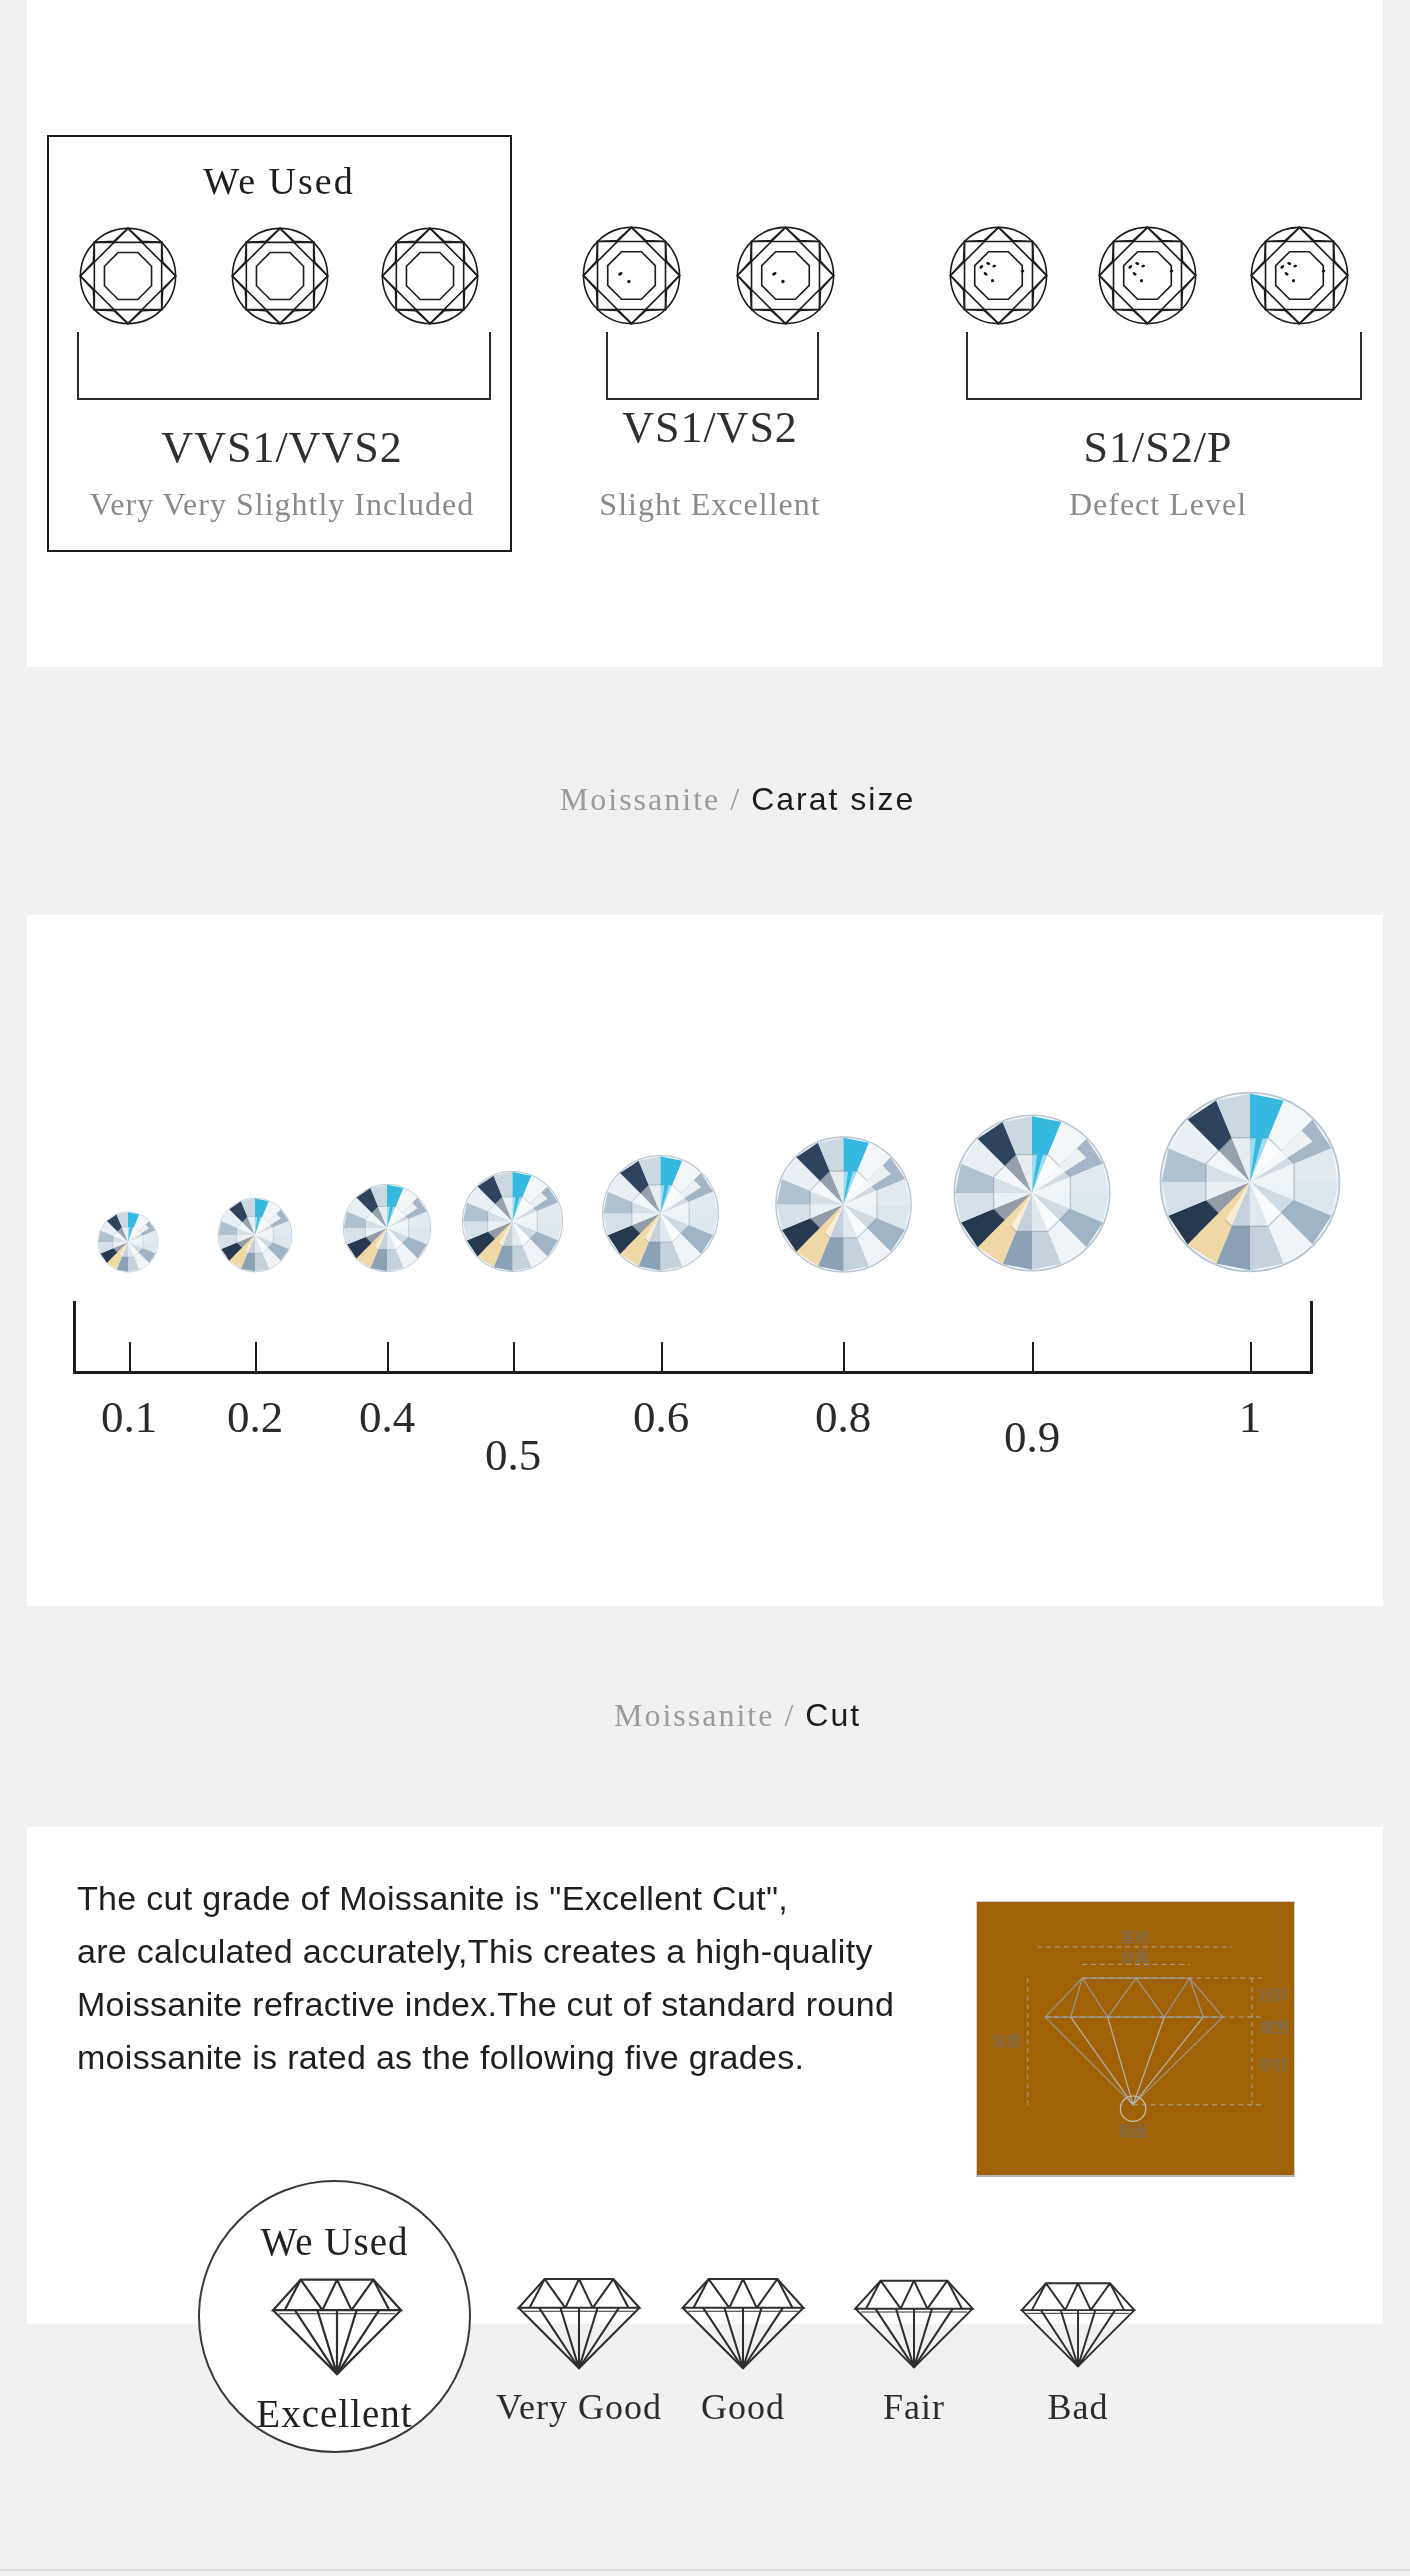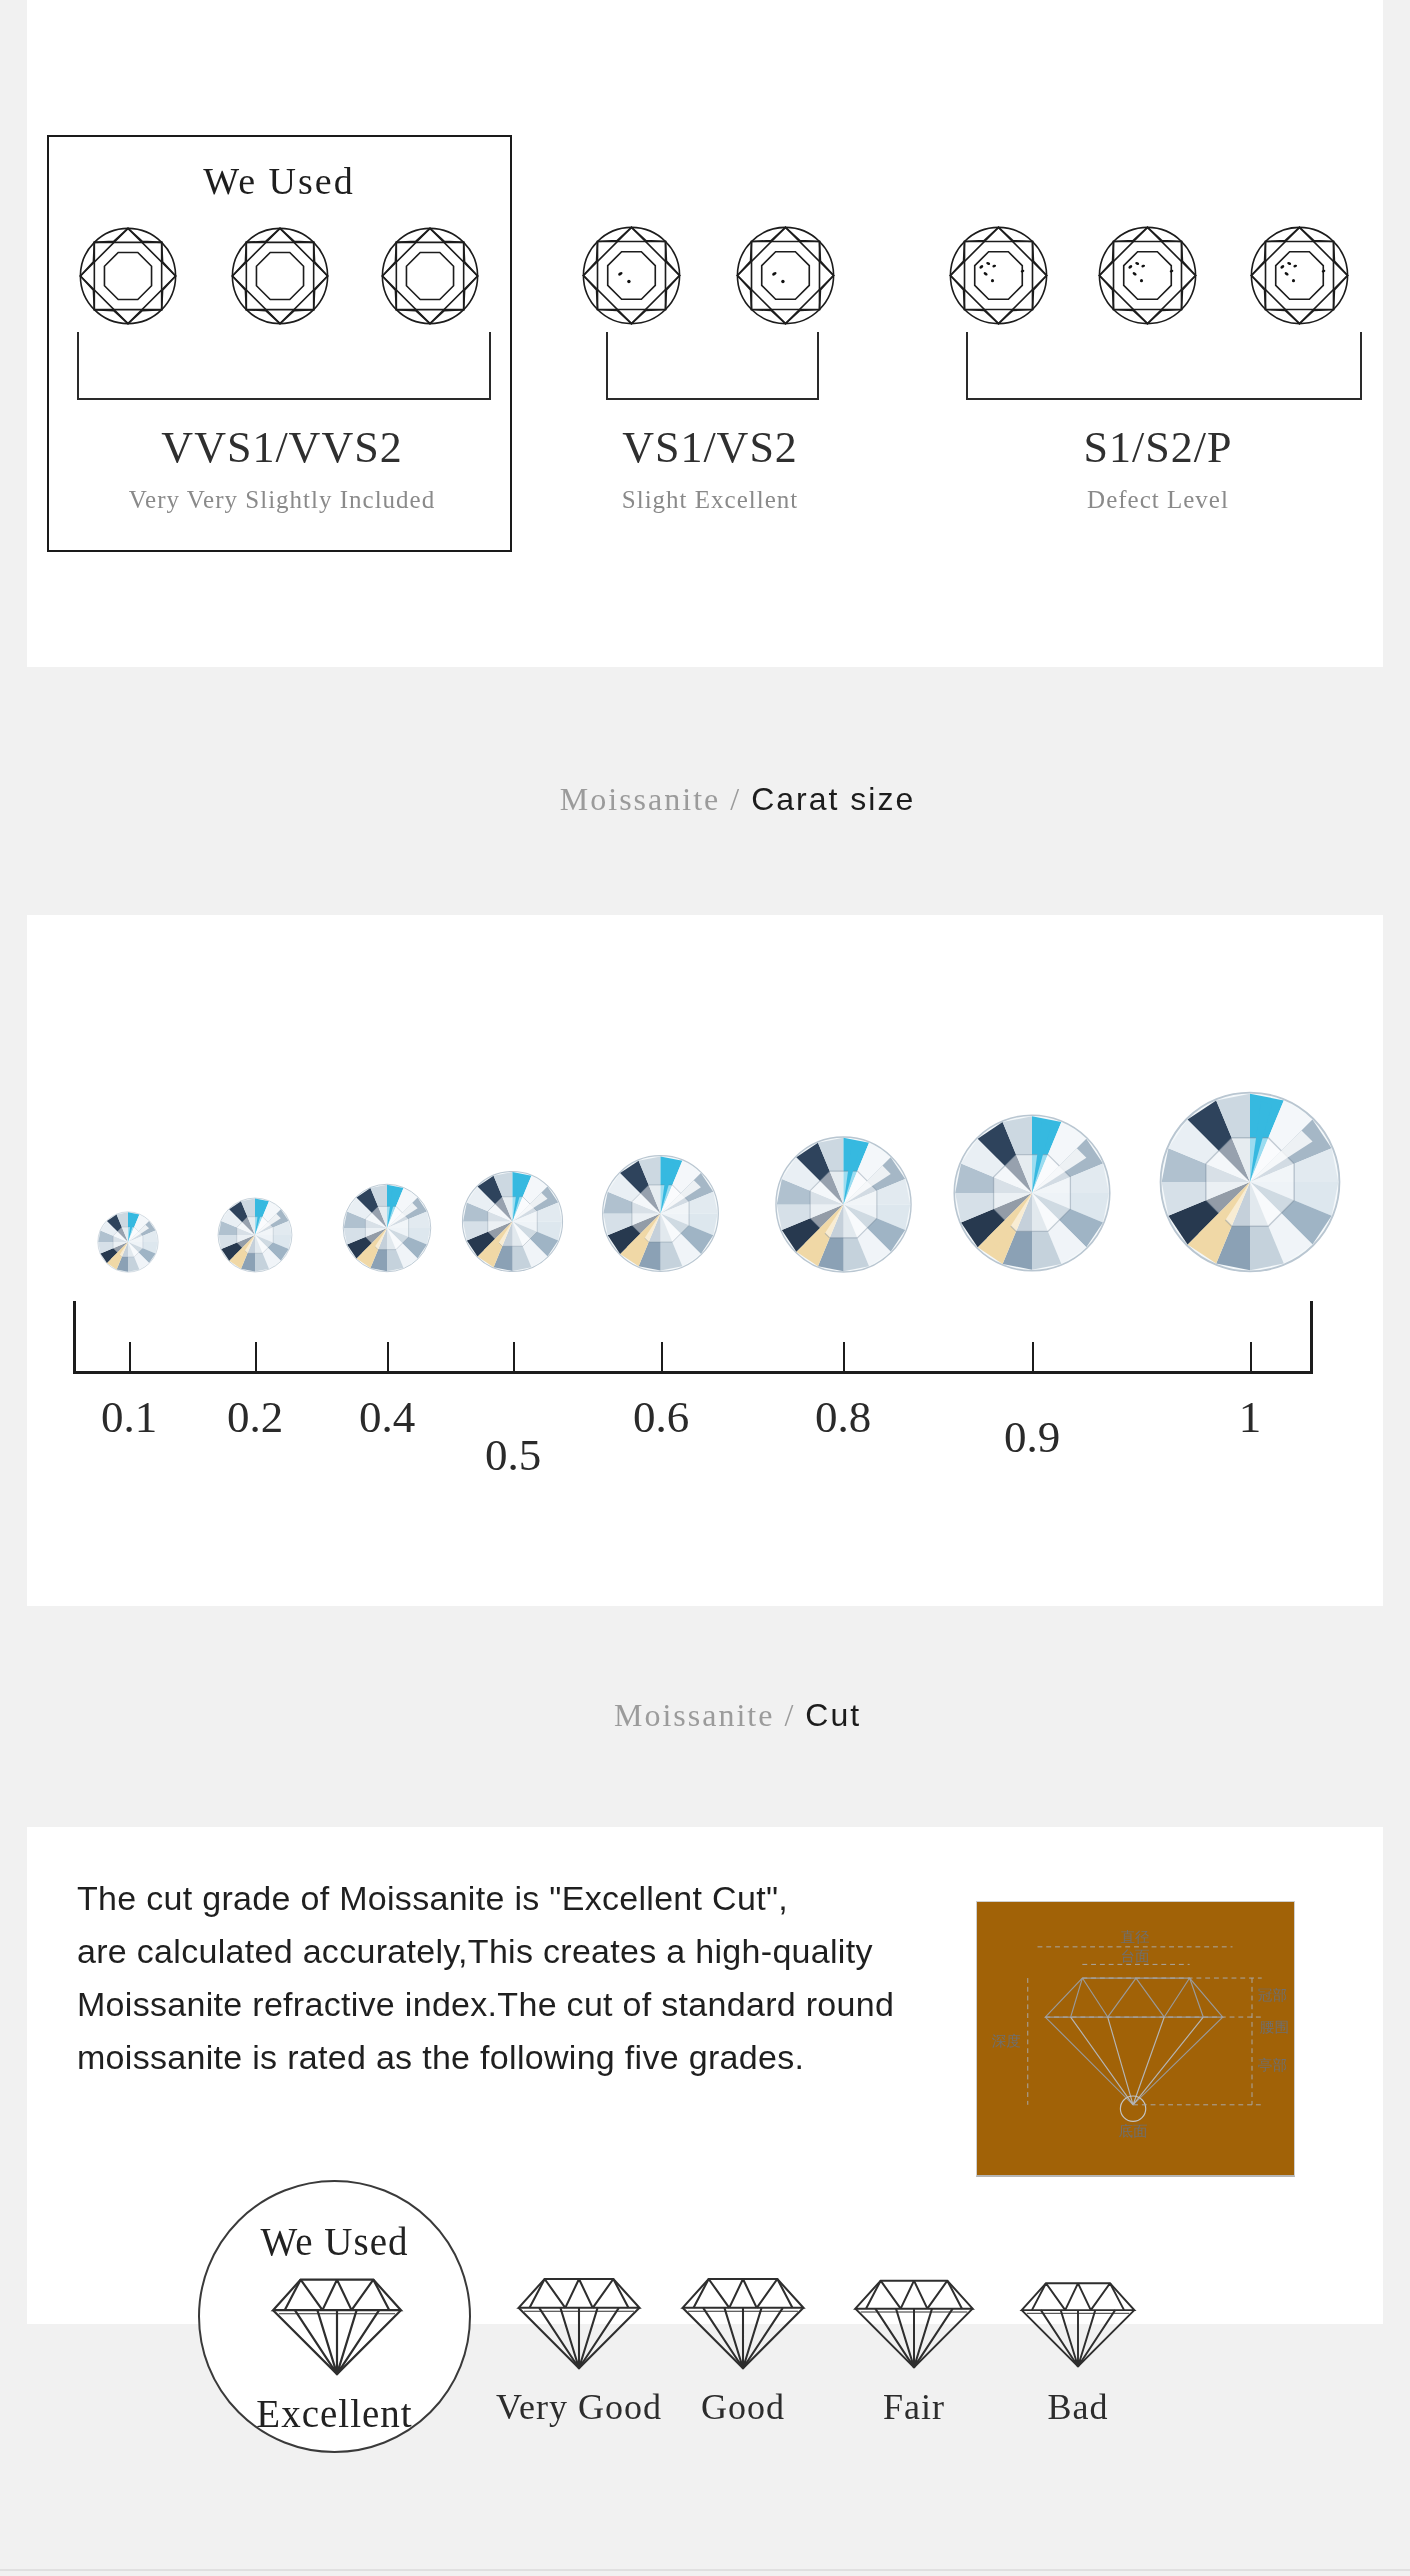--- a/index.html
+++ b/index.html
@@ -14,21 +14,21 @@
   .band-heading .dark{color:#1c1c1c;font-family:"Liberation Sans",sans-serif;font-weight:400;}
   
   .we-used-box{position:absolute;border:2px solid #1a1a1a;background:#fff;}
   .box-title{position:absolute;top:21.5px;left:0;width:100%;text-align:center;
     font-size:38px;color:#1e1e1e;letter-spacing:2px;}
   .stone{position:absolute;}
   .bracket{position:absolute;border-left:2px solid #2a2a2a;border-right:2px solid #2a2a2a;
     border-bottom:2px solid #2a2a2a;}
   .grade-label{position:absolute;text-align:center;font-size:44px;color:#2f2f2f;
     letter-spacing:1px;white-space:nowrap;}
-  .grade-desc{position:absolute;text-align:center;font-size:25px;color:#8a8a8a;
+  .grade-desc{position:absolute;text-align:center;font-size:32px;color:#8a8a8a;
     letter-spacing:1px;white-space:nowrap;}
   
   .pgem{position:absolute;}
   .ruler-line{position:absolute;background:#1c1c1c;height:2.9px;}
   .tick-tall{position:absolute;width:2.9px;background:#1c1c1c;}
   .tick-short{position:absolute;width:2px;background:#1c1c1c;}
   .carat-num{position:absolute;font-size:45px;color:#2a2a2a;white-space:nowrap;}
   
   .cut-par{position:absolute;font-family:"Liberation Sans",sans-serif;font-weight:400;
     font-size:34px;line-height:53px;color:#1f1f1f;letter-spacing:0.3px;white-space:nowrap;}
@@ -127,21 +127,21 @@
 
     <svg class="stone" viewBox="0 0 120 120" style="left:553px;top:224px;width:103px;height:103px;">
         <use href="#gem-top"></use>
         <use href="#incl-vs"></use>
       </svg>
     <svg class="stone" viewBox="0 0 120 120" style="left:707px;top:224px;width:103px;height:103px;">
         <use href="#gem-top"></use>
         <use href="#incl-vs"></use>
       </svg>
     <div class="bracket" style="left:579px;top:332px;width:209px;height:66px;"></div>
-    <div class="grade-label ctr" style="left:683px;top:422px;">VS1/VS2</div>
+    <div class="grade-label ctr" style="left:683px;top:402px;">VS1/VS2</div>
     <div class="grade-desc ctr" style="left:683px;top:486px;">Slight Excellent</div>
 
     <svg class="stone" viewBox="0 0 120 120" style="left:920px;top:224px;width:103px;height:103px;">
         <use href="#gem-top"></use>
         <use href="#incl-si"></use>
       </svg>
     <svg class="stone" viewBox="0 0 120 120" style="left:1069px;top:224px;width:103px;height:103px;">
         <use href="#gem-top"></use>
         <use href="#incl-si"></use>
       </svg>

